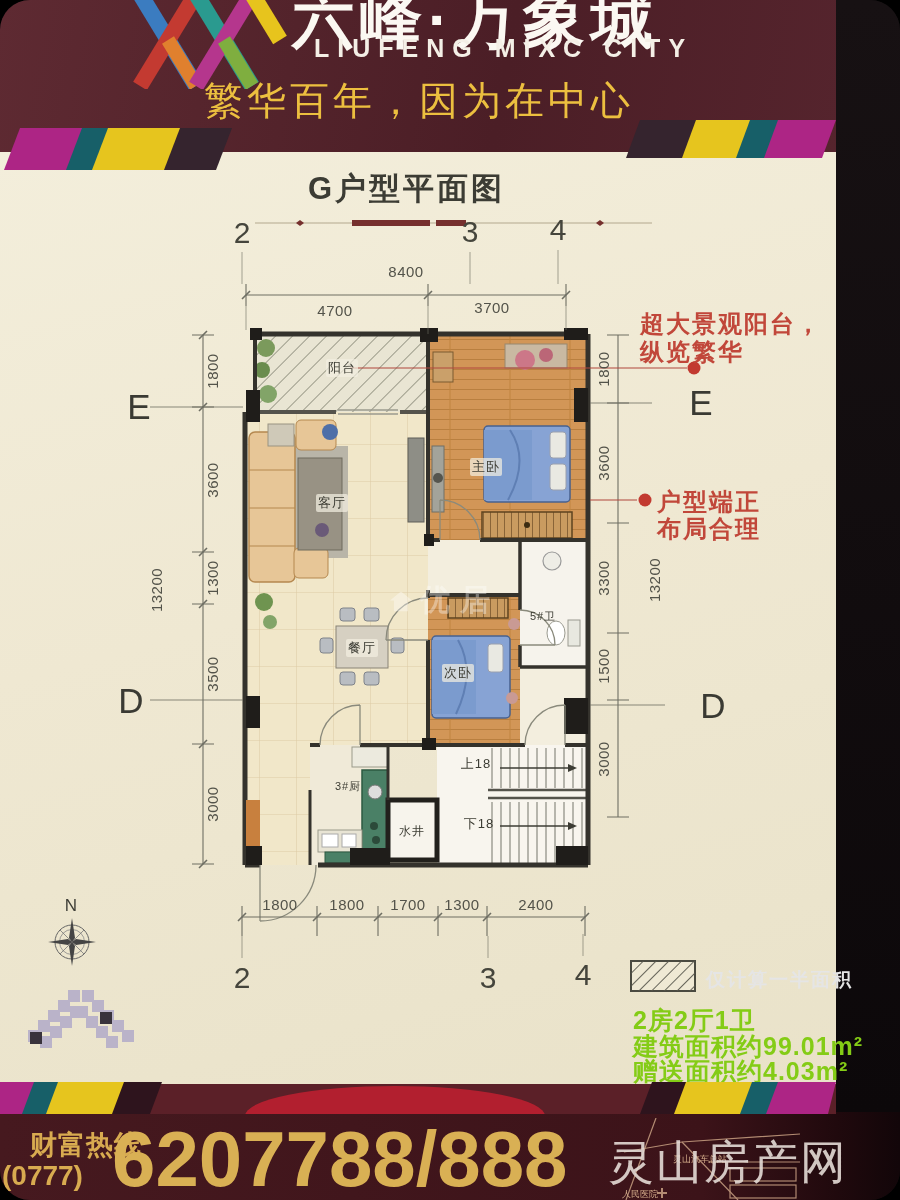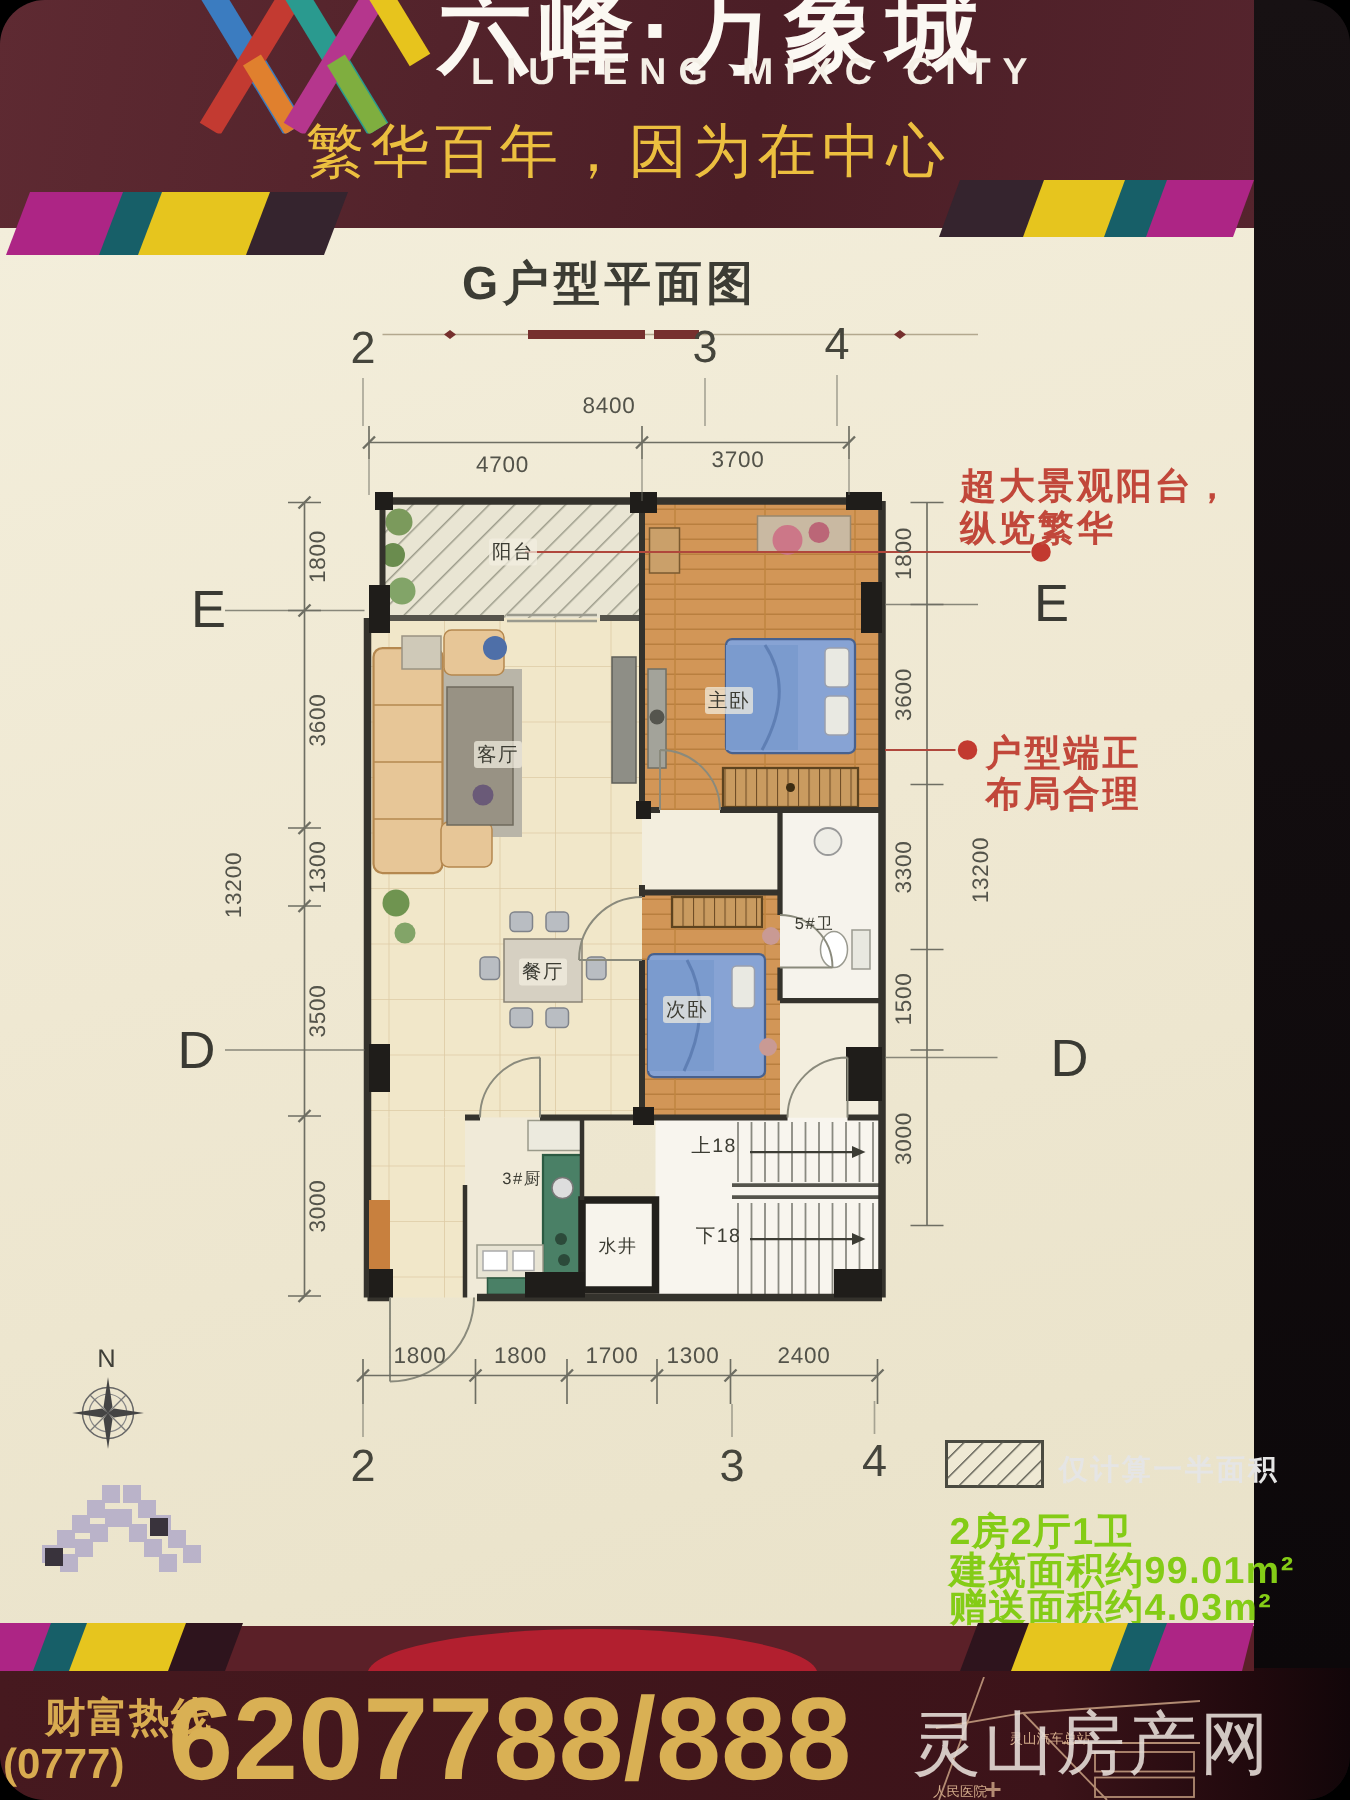--- a/index.html
+++ b/index.html
@@ -352,20 +352,23 @@
   <div class="c room bare z3" style="left:476px;top:764px;font-size:13px">上18</div>
   <div class="c room bare z3" style="left:479px;top:824px;font-size:13px">下18</div>
 
   <div class="abs note z3" style="left:640px;top:308px">超大景观阳台，</div>
   <div class="abs note z3" style="left:640px;top:336px">纵览繁华</div>
   <div class="abs note z3" style="left:657px;top:486px">户型端正</div>
   <div class="abs note z3" style="left:657px;top:513px">布局合理</div>
 
   <div class="c z3" style="left:71px;top:906px;font-size:17px;color:#3f3f38">N</div>
 
+  <div class="c z3" style="left:445px;top:600px;opacity:.36;color:#fff;font-size:30px;font-weight:700;letter-spacing:10px;">
+    <span style="display:inline-block;width:22px;height:20px;background:#fff;clip-path:polygon(50% 0,100% 45%,82% 45%,82% 100%,18% 100%,18% 45%,0 45%);vertical-align:middle;margin-right:8px;"></span><span>优居</span>
+  </div>
 
   <div class="abs z3" style="left:706px;top:967px;font-size:19px;color:#e5e5e5;letter-spacing:2px;font-weight:600">仅计算一半面积</div>
   <div class="abs legend-line z3" style="left:633px;top:1004px">2房2厅1卫</div>
   <div class="abs legend-line z3" style="left:633px;top:1030px">建筑面积约99.01m²</div>
   <div class="abs legend-line z3" style="left:633px;top:1055px">赠送面积约4.03m²</div>
 
   <svg class="abs z6" style="left:0;top:1082px;" width="836" height="32" viewBox="0 0 836 32">
     <rect x="0" y="2" width="836" height="30" fill="#5b2028"></rect>
     <ellipse cx="395" cy="34" rx="150" ry="30" fill="#c22030" opacity=".85"></ellipse>
     <polygon points="0,0 38,0 26,32 0,32" fill="#ad2585"></polygon>

